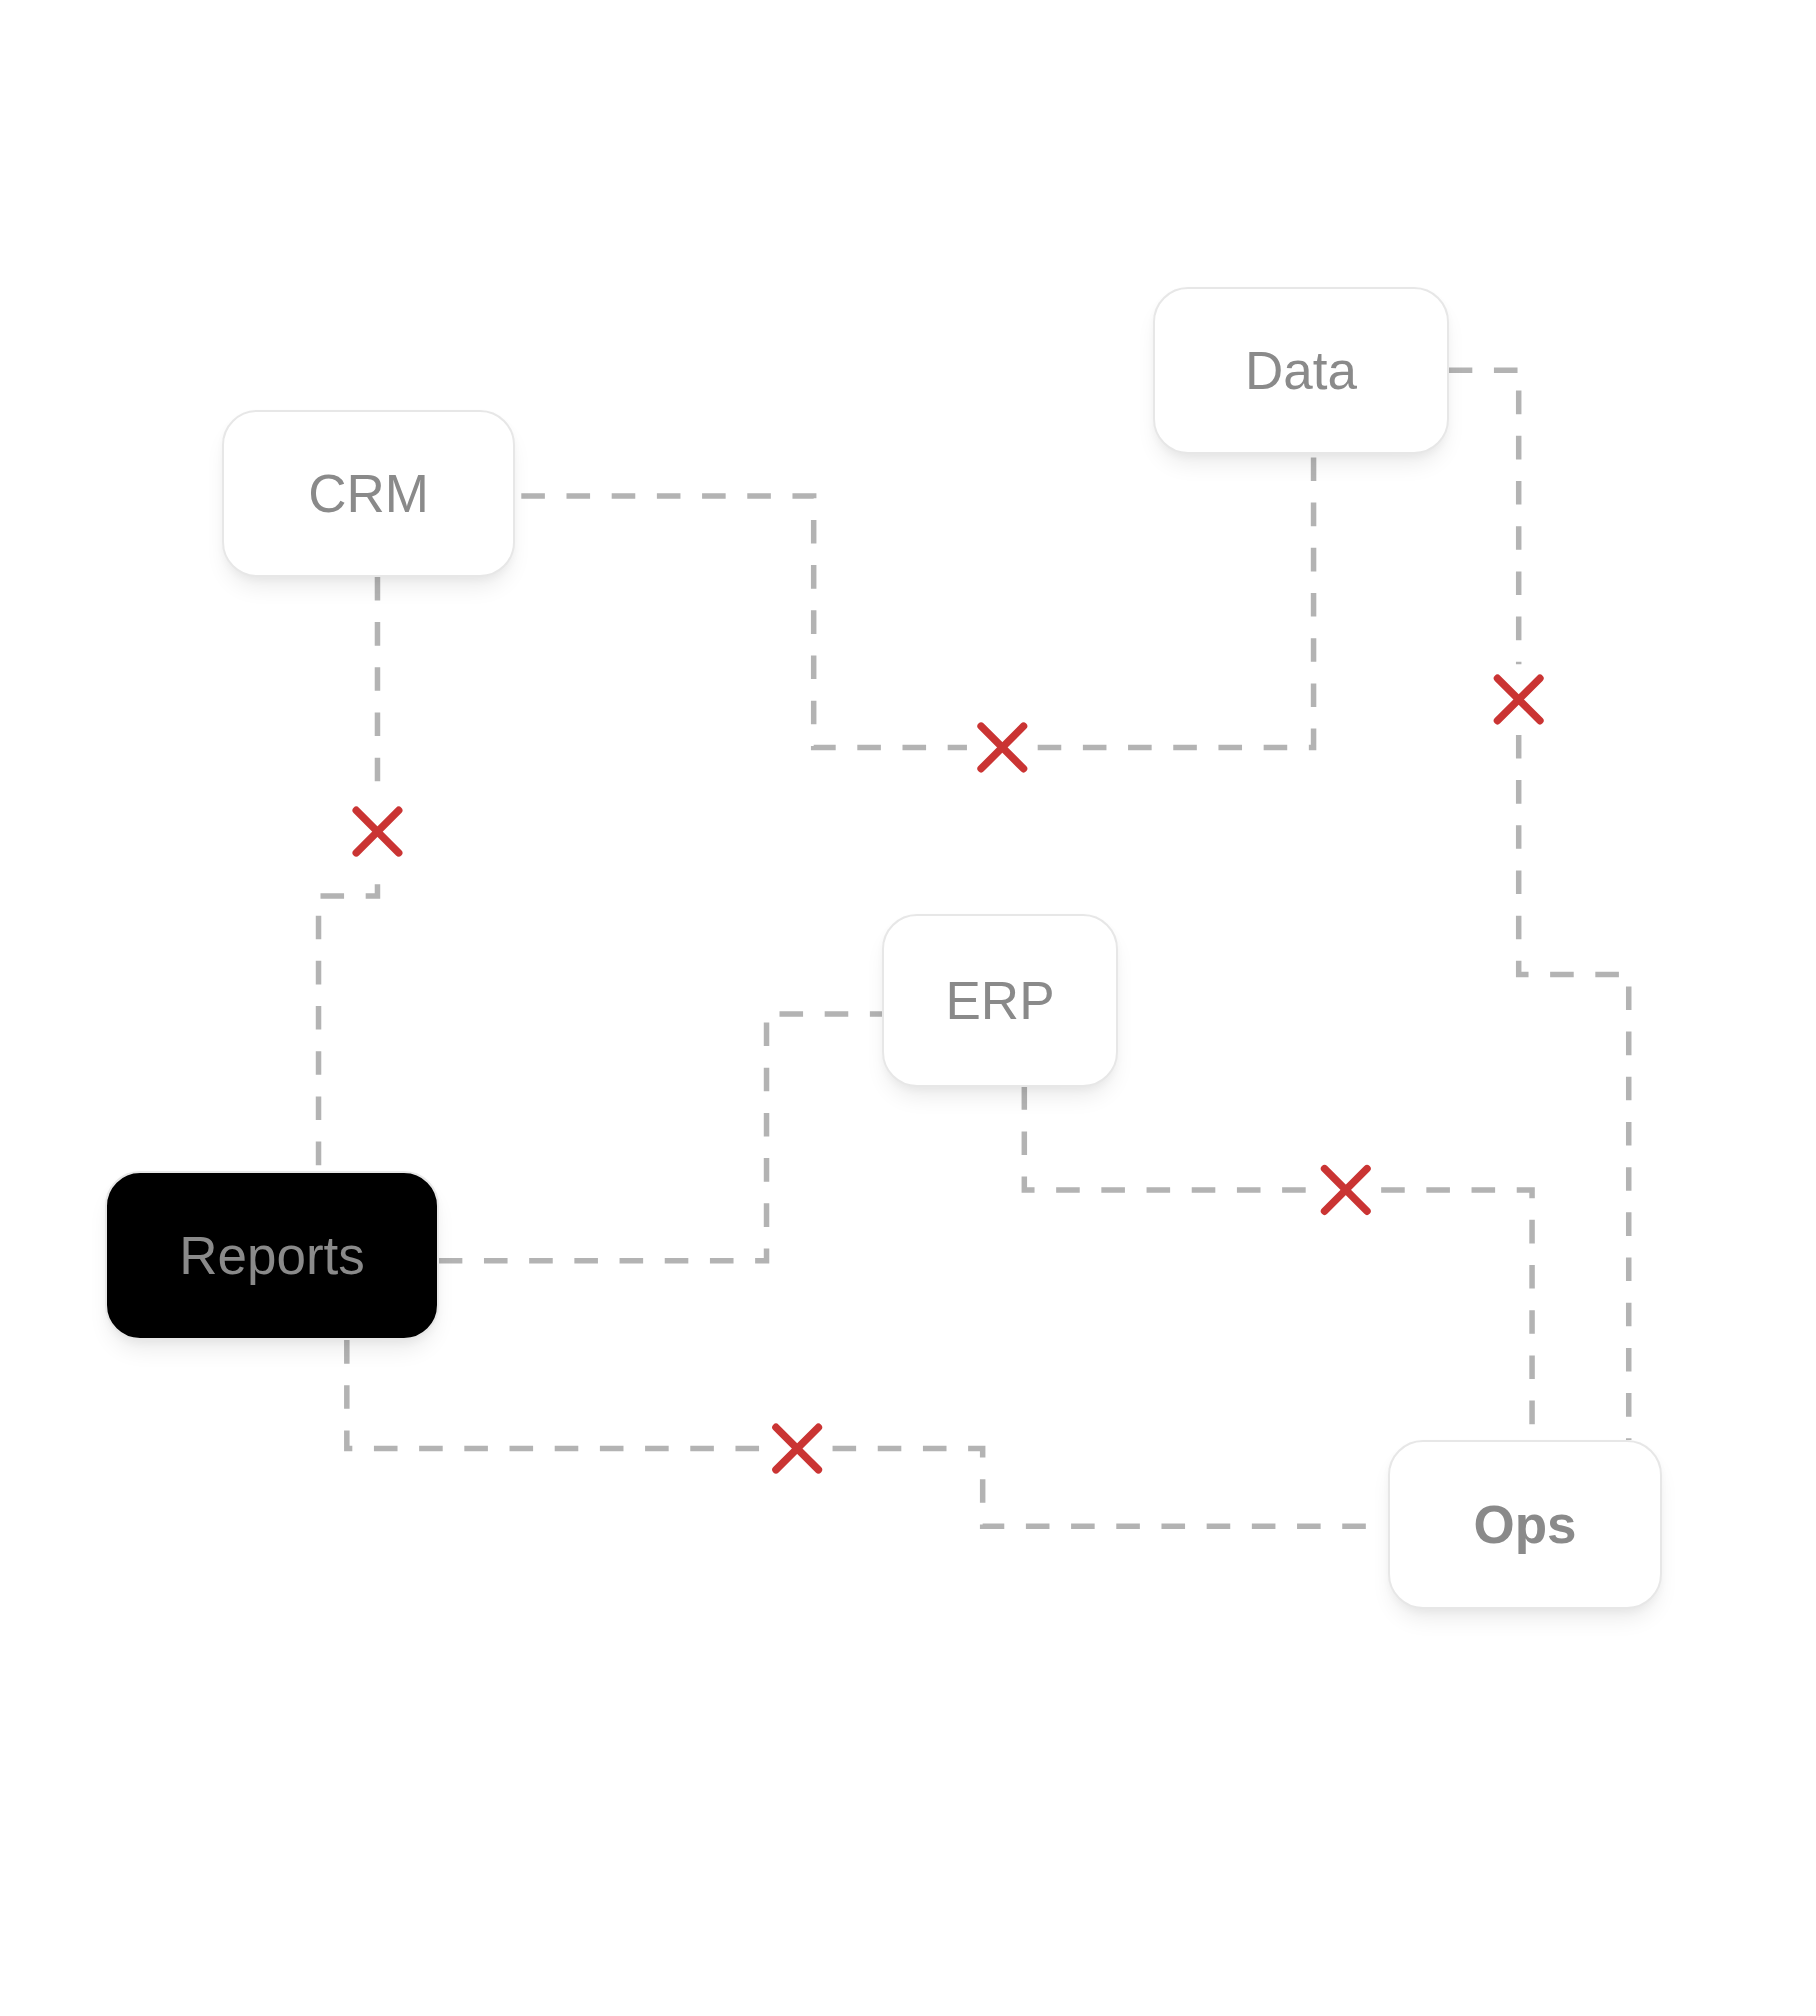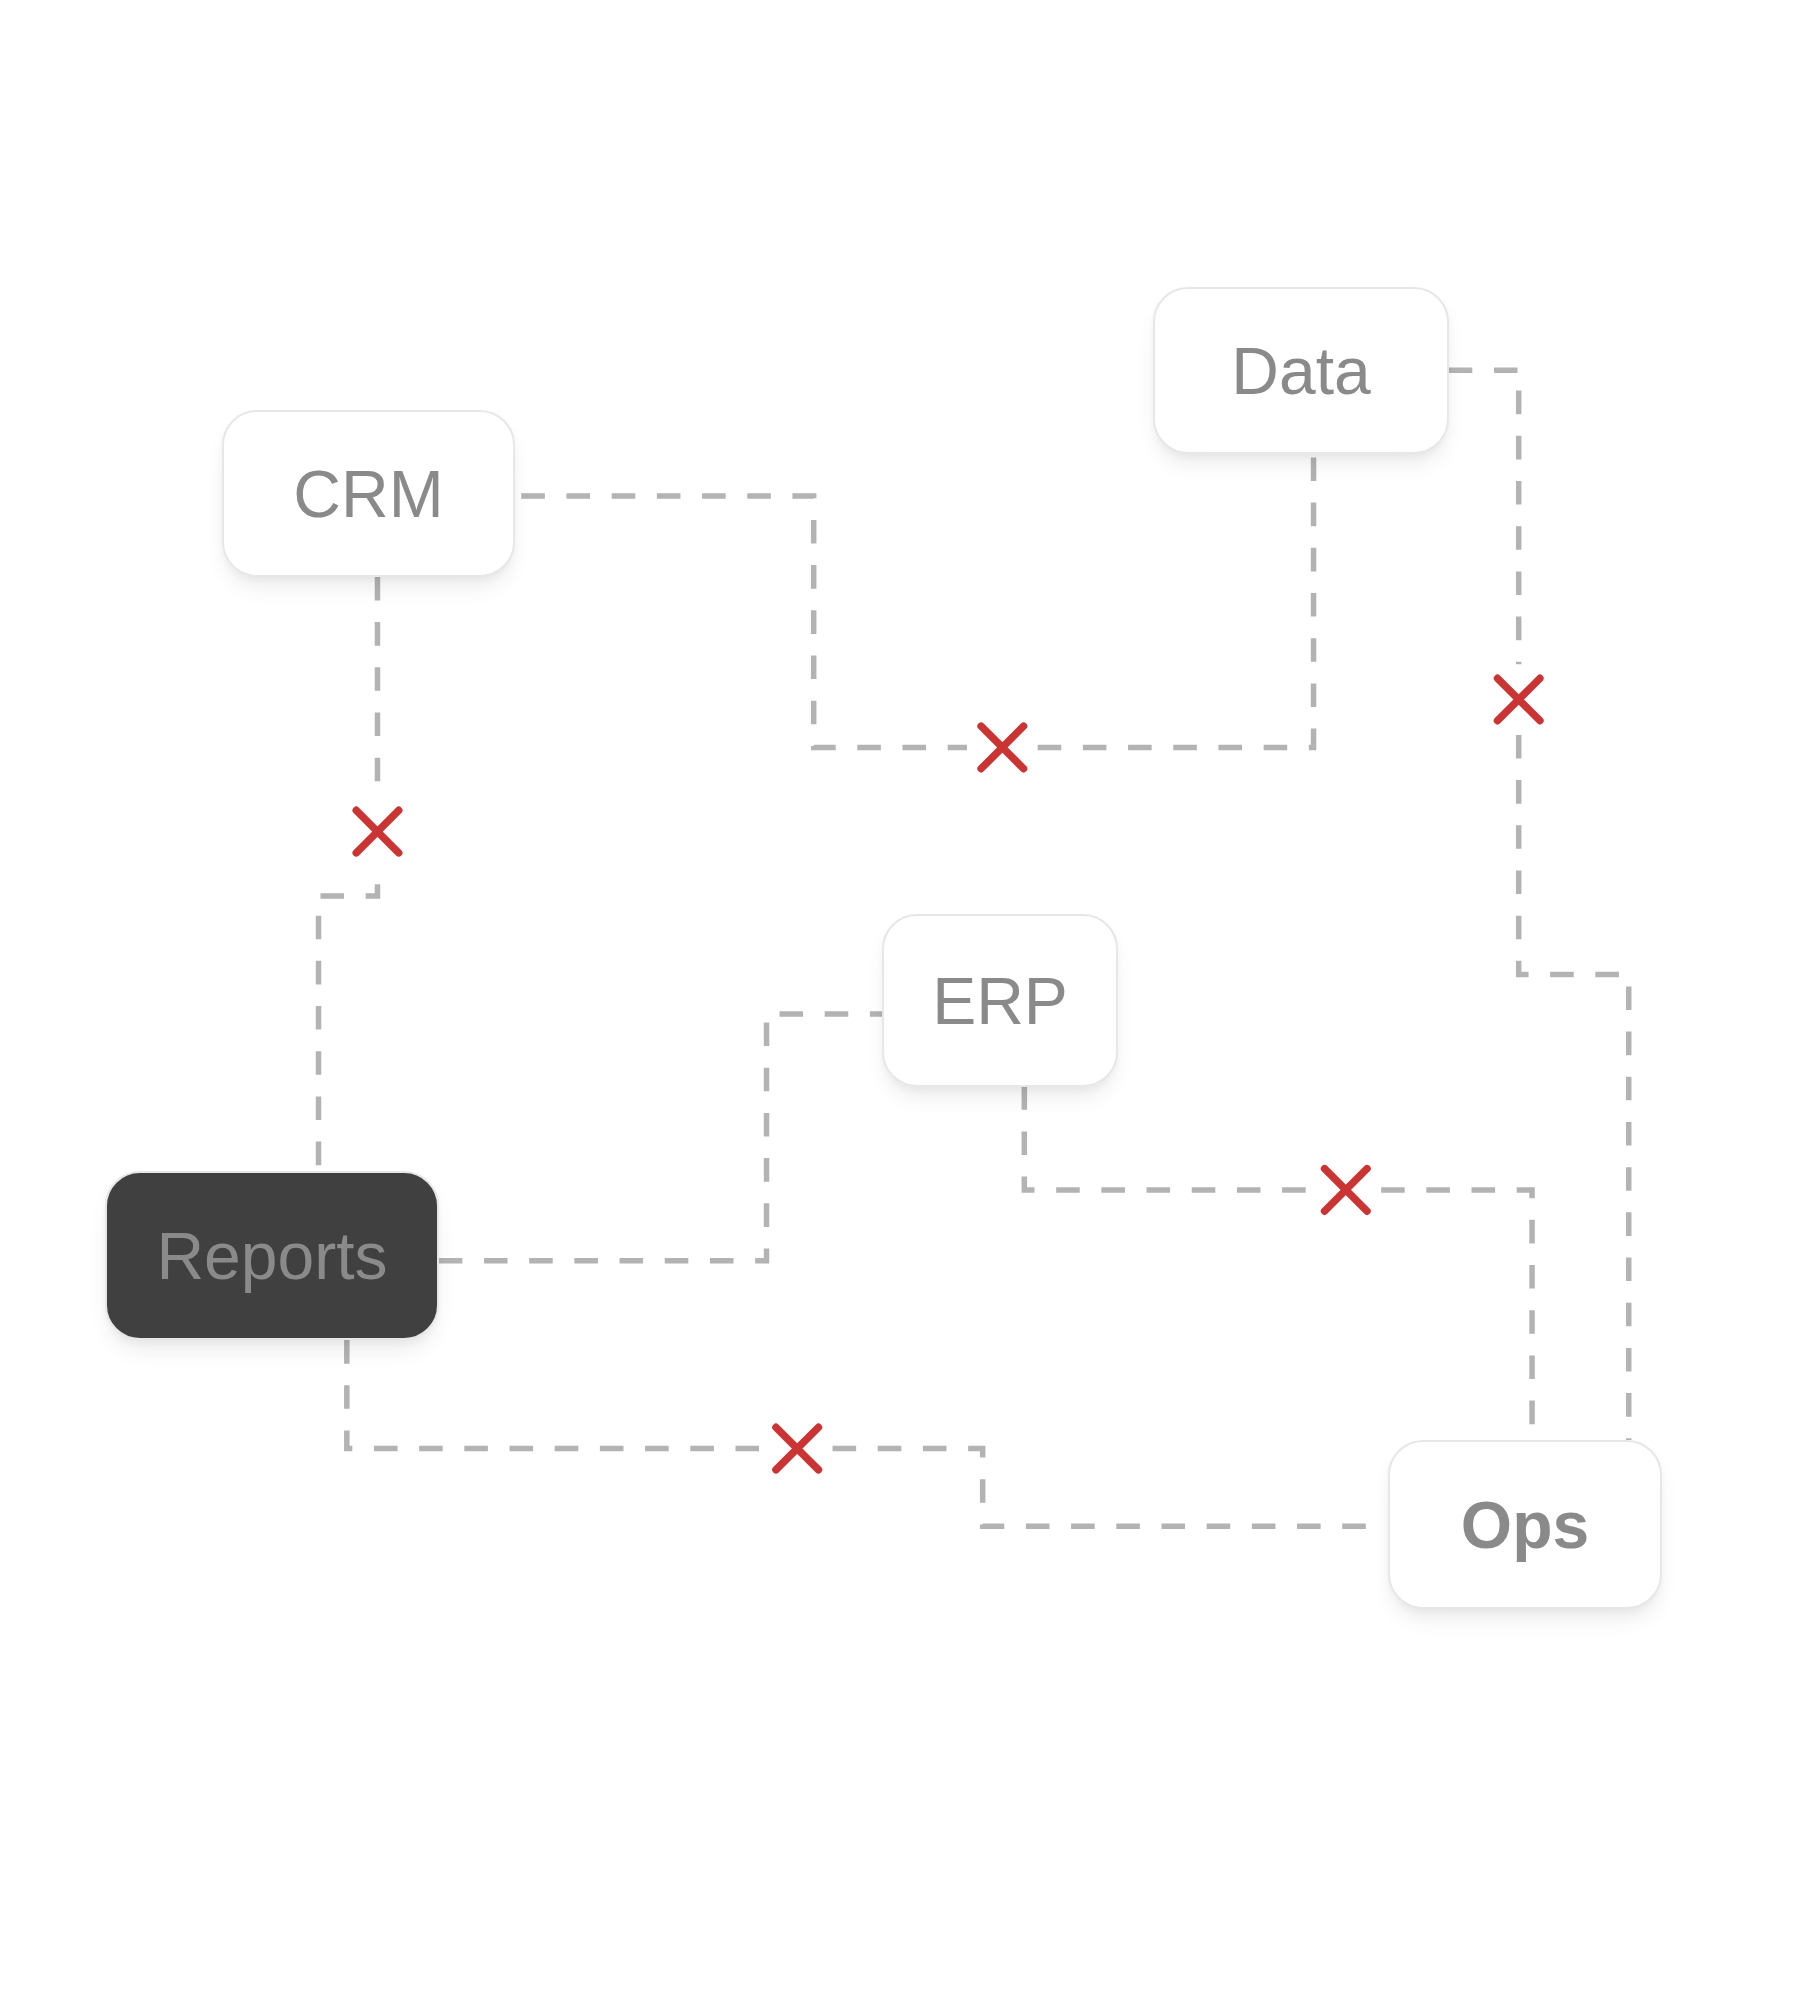--- a/index.html
+++ b/index.html
@@ -27,21 +27,21 @@
     border: 2.4px solid #e7e7e7;
     border-radius: 35px;
     display: flex;
     align-items: center;
     justify-content: center;
     box-shadow: 0 14px 23.6px -6.3px rgba(0,0,0,0.09), 0 3.1px 7.9px rgba(0,0,0,0.03);
     cursor: default;
   }
   .node-label {
     color: #8a8a8a;
-    font-size: 66px;
+    font-size: 53px;
     font-weight: 400;
     letter-spacing: 0px;
     line-height: 1;
     user-select: none;
   }
   .conn-segment {
     fill: none;
     stroke-linecap: butt;
     stroke-linejoin: miter;
   }
@@ -104,21 +104,21 @@
   </div>
 
   <div class="node" style="left: 222px; top: 410px; width: 293px; height: 167px; border-color: rgb(231, 231, 231); background: rgb(255, 255, 255);">
     <span class="node-label" style="color: rgb(138, 138, 138);">CRM</span>
   </div>
 
   <div class="node" style="left: 882px; top: 914px; width: 236px; height: 173px; border-color: rgb(231, 231, 231); background: rgb(255, 255, 255);">
     <span class="node-label" style="color: rgb(138, 138, 138);">ERP</span>
   </div>
 
-  <div class="node" style="left: 105px; top: 1171px; width: 334px; height: 169px; border-color: rgb(231, 231, 231); background: #404040;">
+  <div class="node" style="left: 105px; top: 1171px; width: 334px; height: 169px; border-color: rgb(231, 231, 231); background: #000000;">
     <span class="node-label" style="color: rgb(138, 138, 138);">Reports</span>
   </div>
 
   <div class="node" style="left: 1388px; top: 1440px; width: 274px; height: 169px; border-color: rgb(231, 231, 231); background: rgb(255, 255, 255);">
     <span class="node-label" style="color: rgb(138, 138, 138); font-weight: bold;">Ops</span>
   </div>
 </div>
 
 
 </body></html>

